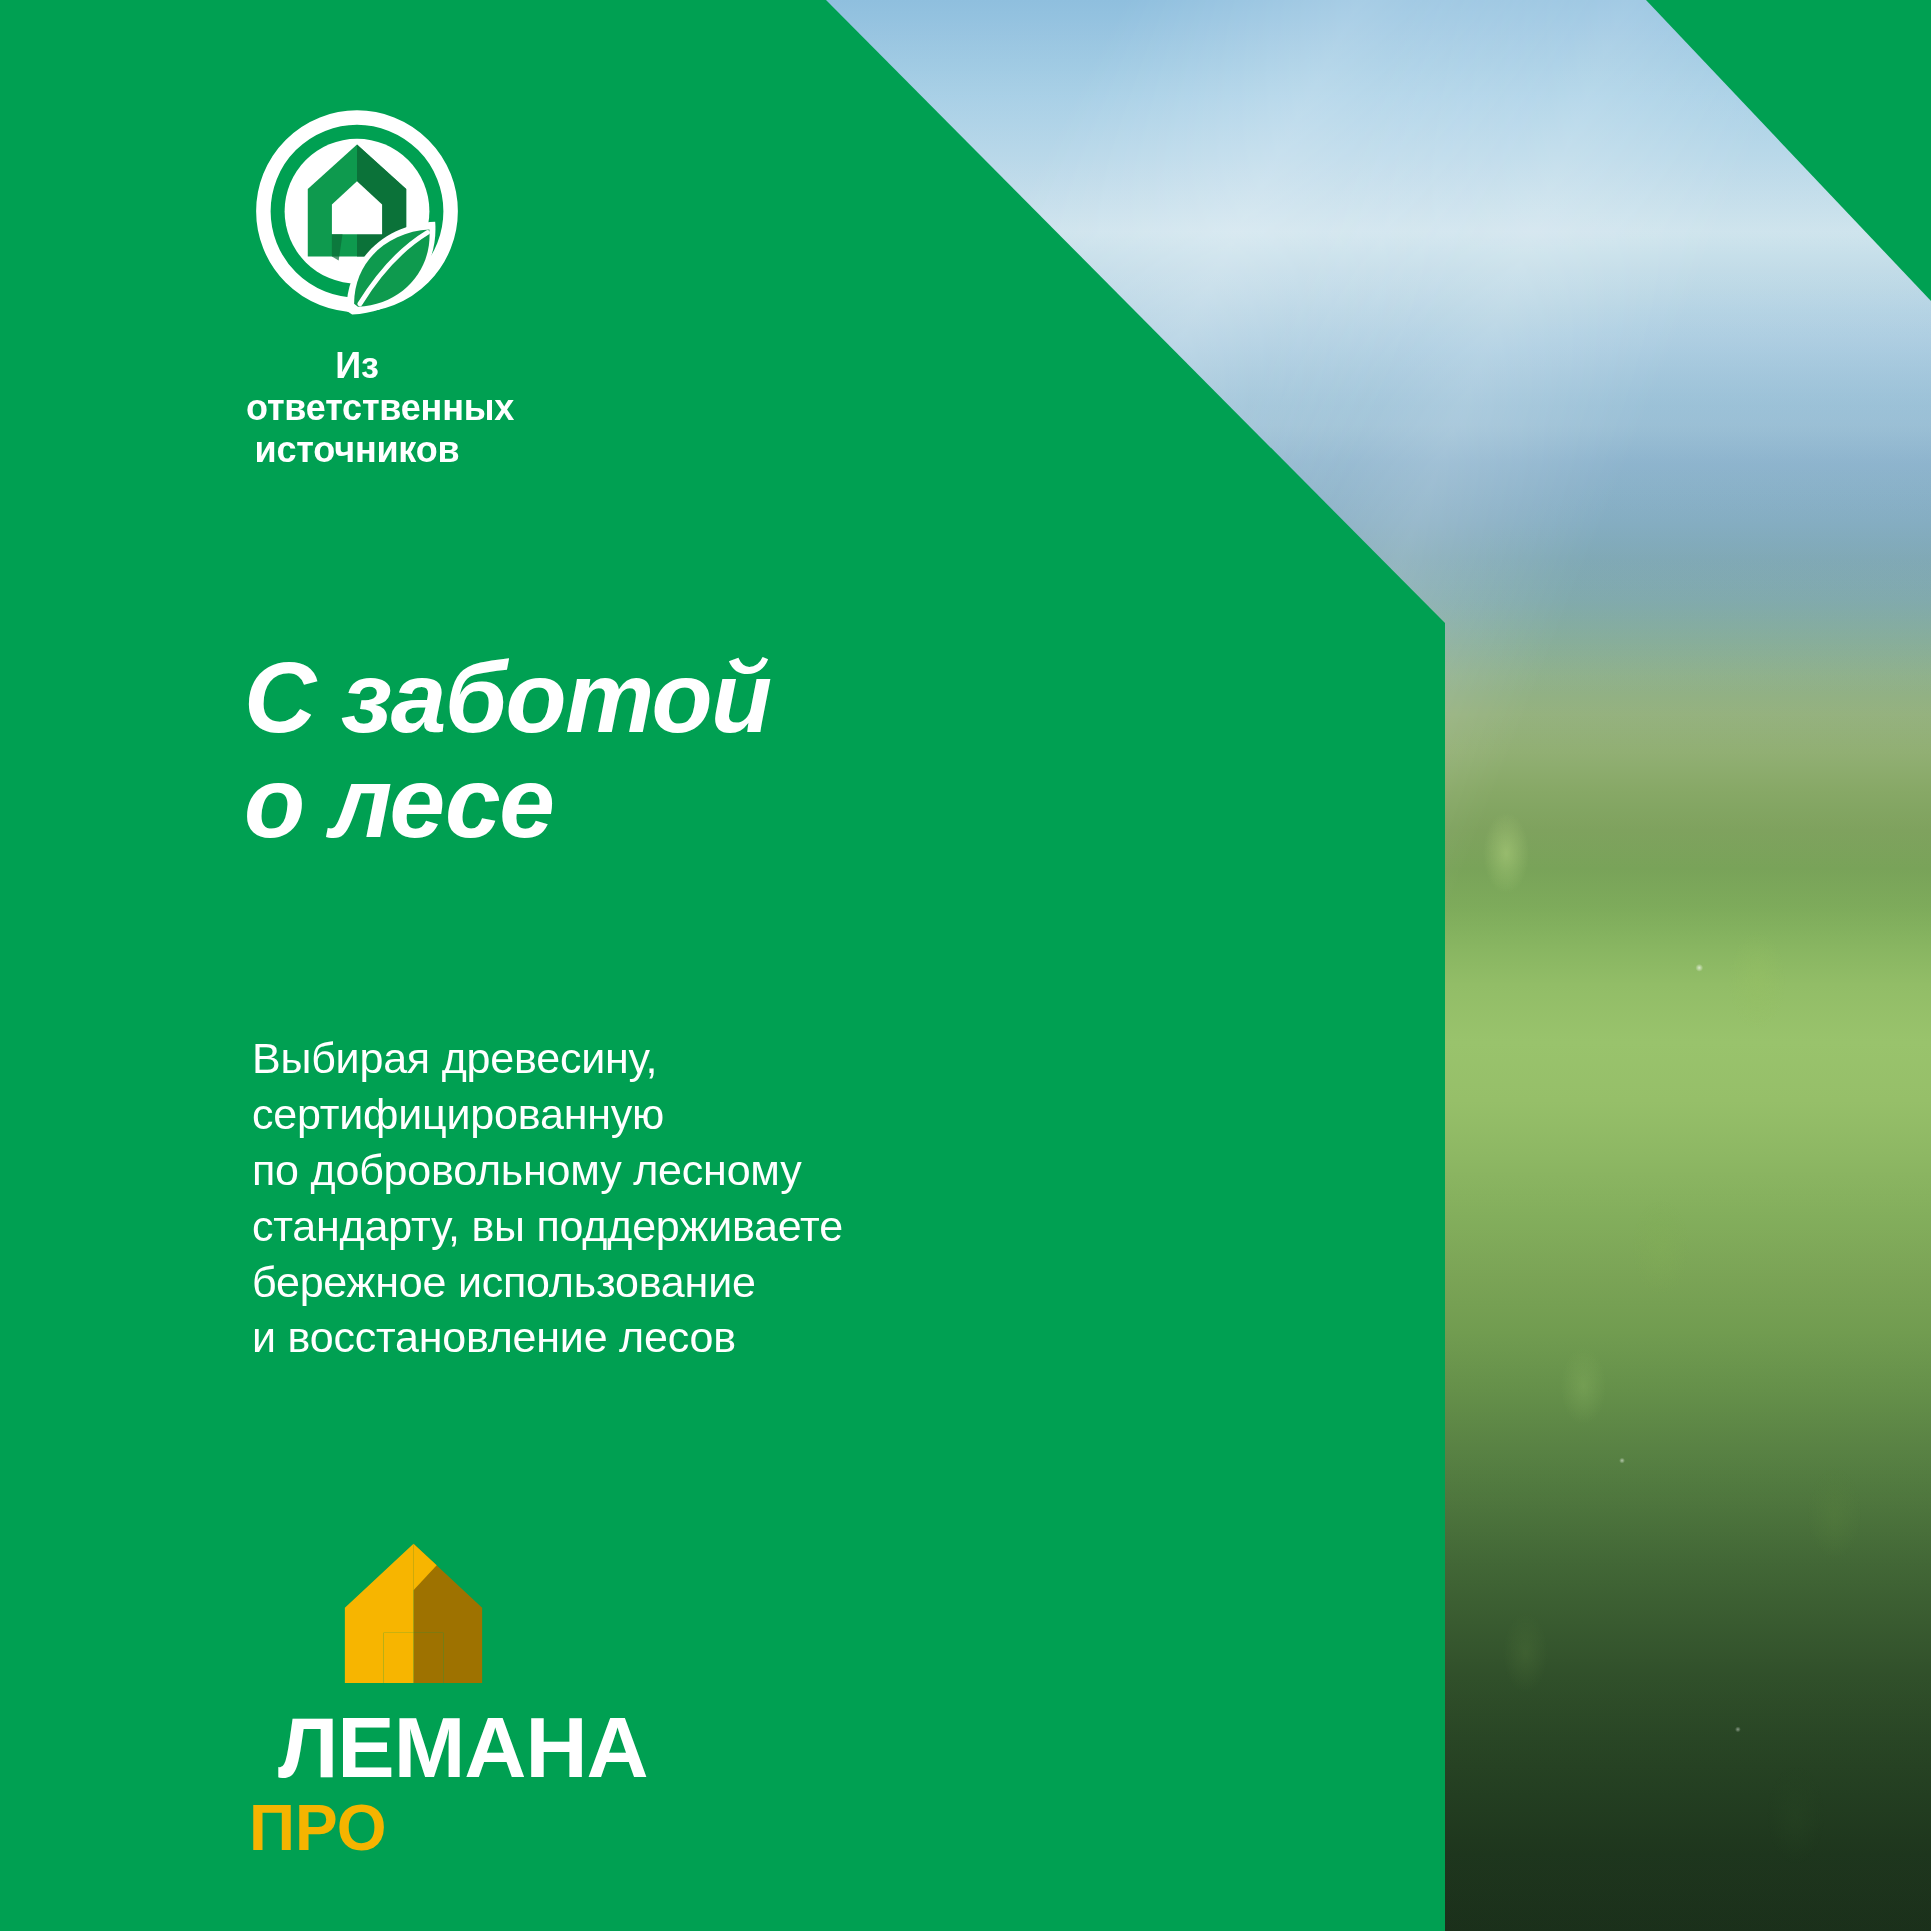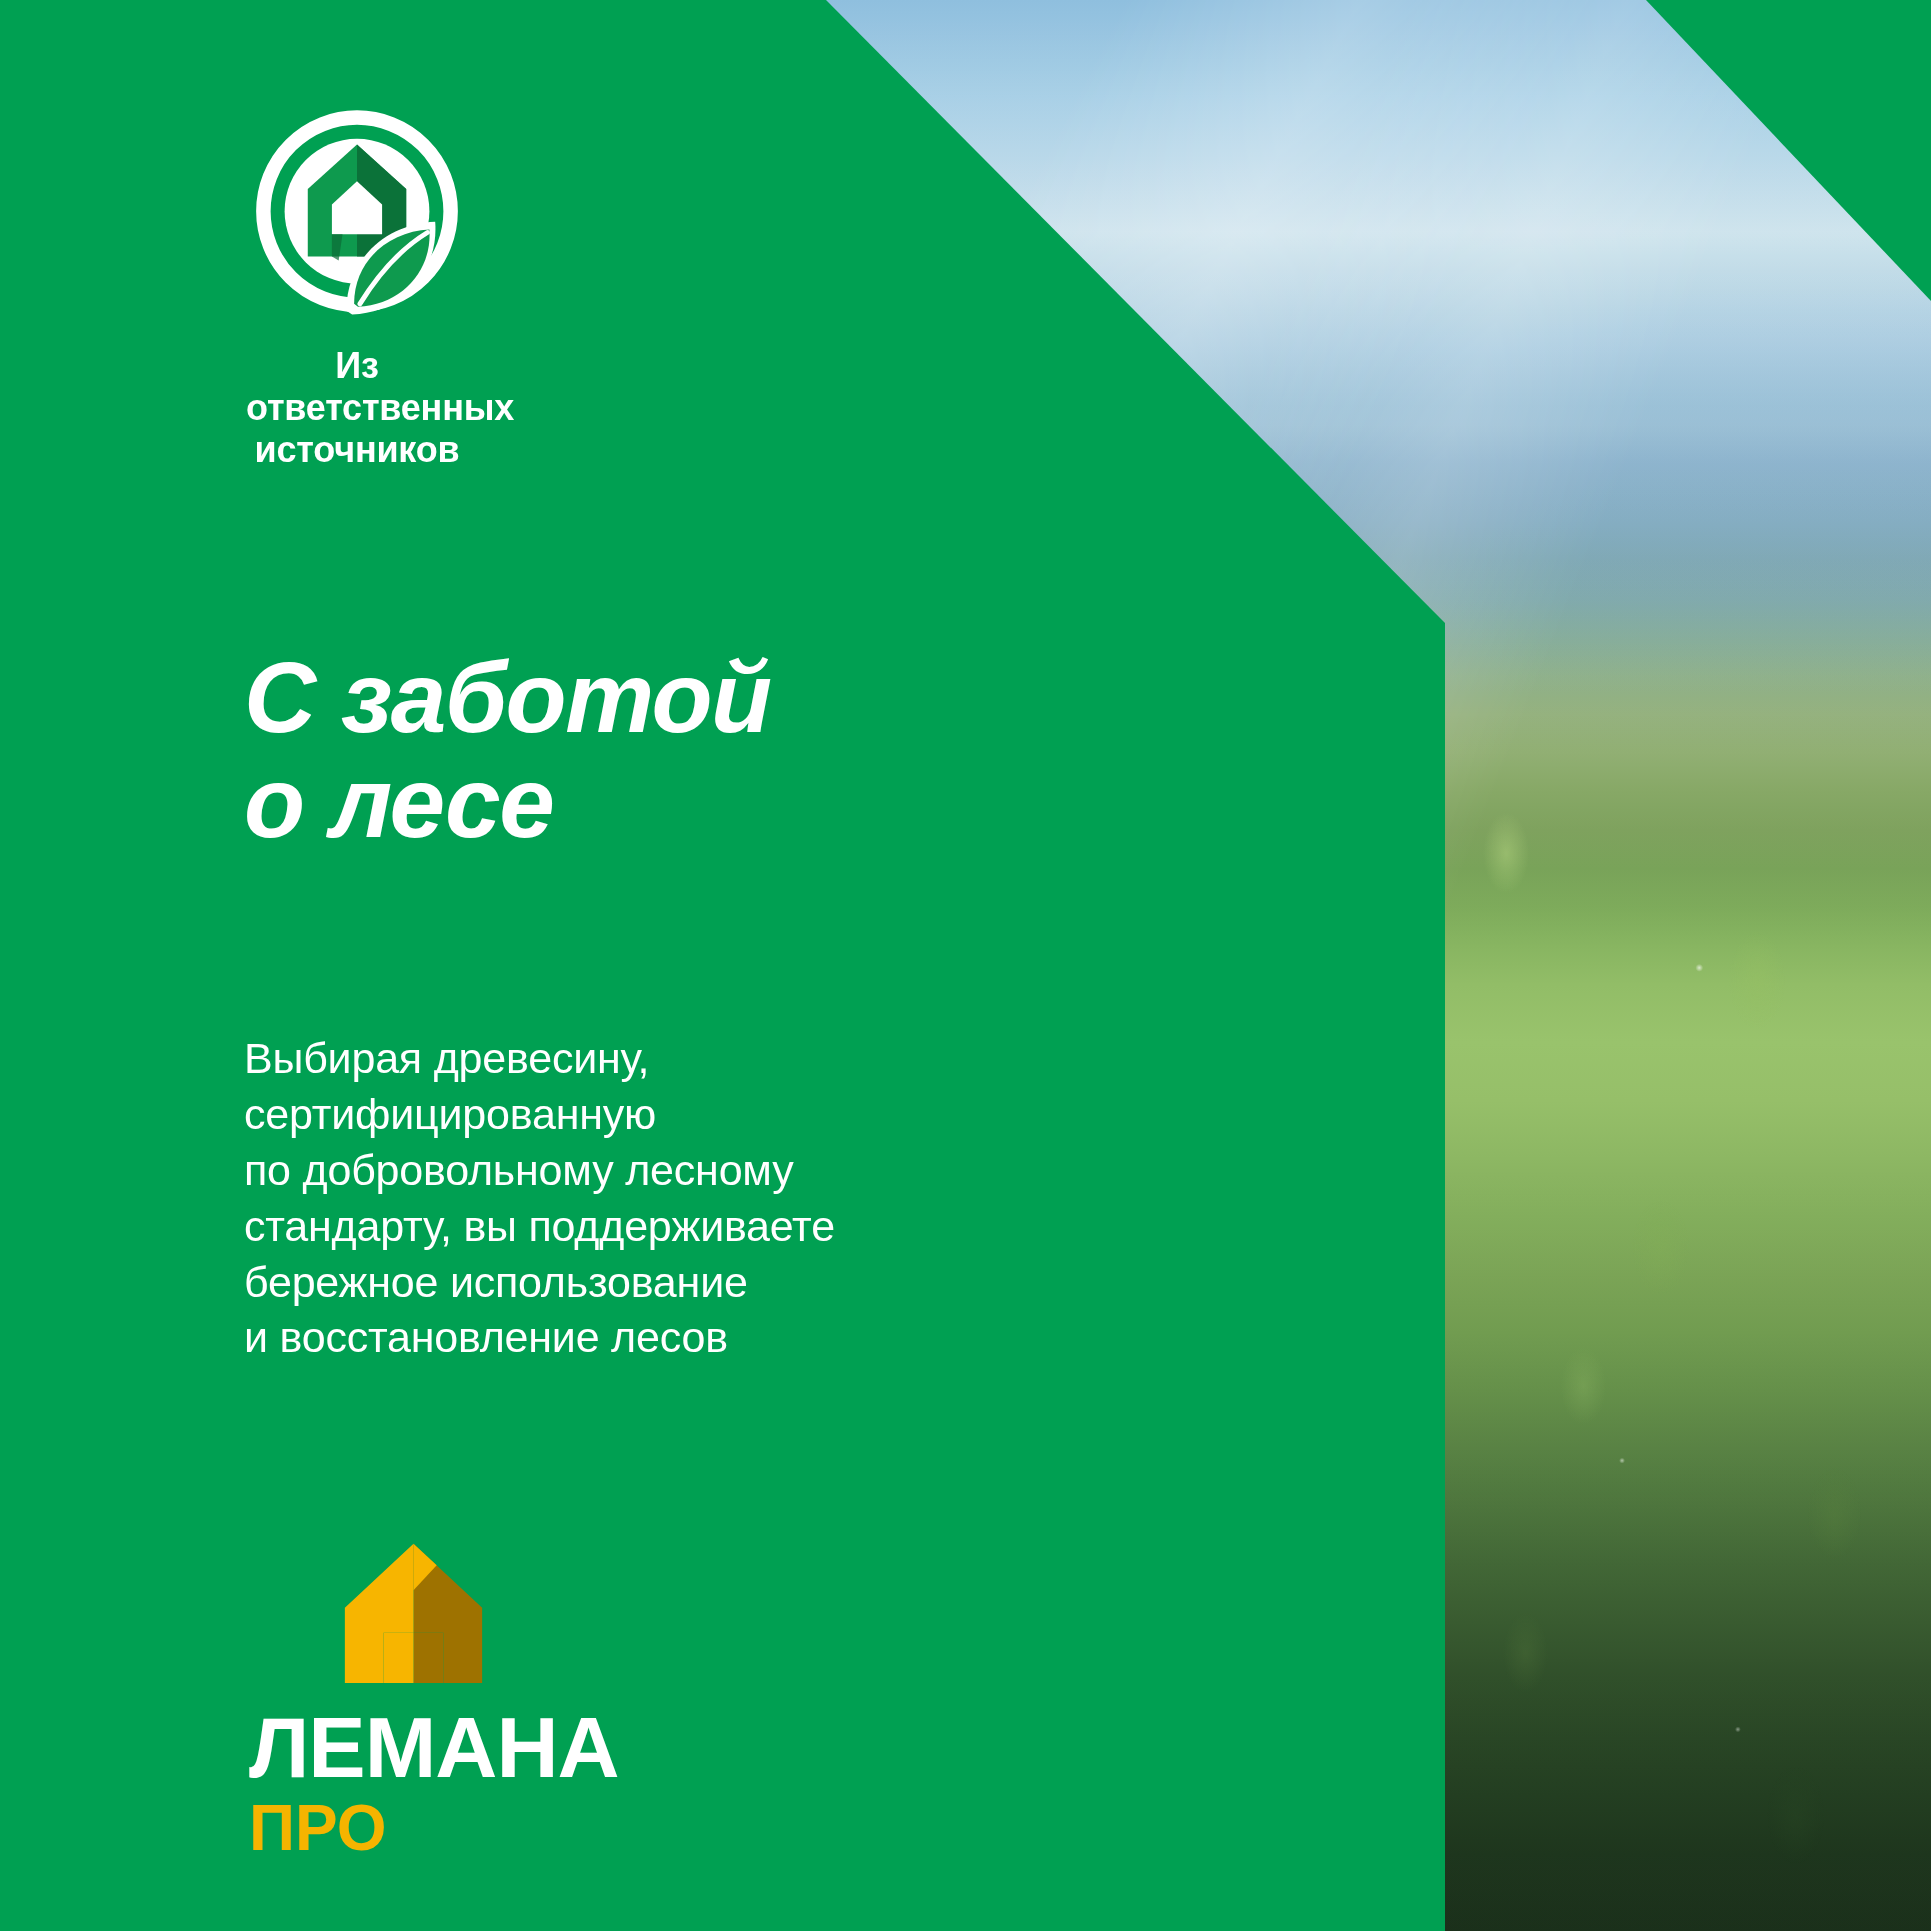--- a/index.html
+++ b/index.html
@@ -155,40 +155,41 @@
     font-size:100px;
     line-height:1.05;
     font-weight:bold;
     letter-spacing:-1.4px;
     white-space:pre-line;
     font-style:italic;
   }
 
   
   .paragraph {
-    position:absolute; left:244px; top:1031px;
+    position:absolute; left:252px; top:1031px;
     color:#ffffff;
     font-size:43px;
     line-height:1.30;
     font-weight:normal;
     letter-spacing:-0.2px;
     white-space:pre-line;
   }
 
   
   .brand { position:absolute; left:249px; top:1540px; width:328px; }
   .brand-roof { display:block; margin:0 auto; width:153px; height:145px; }
   .brand-word {
     margin-top:19.3px;
     text-align:center;
     font-size:86px;
     font-weight:bold;
     color:#ffffff;
     letter-spacing:-1px;
     line-height:1;
+    margin-left:29px;
   }
   .brand-sub {
     margin-top:5.8px;
     font-size:64px;
     font-weight:bold;
     color:#F5B400;
     letter-spacing:0px;
     line-height:1;
   }
 </style>

